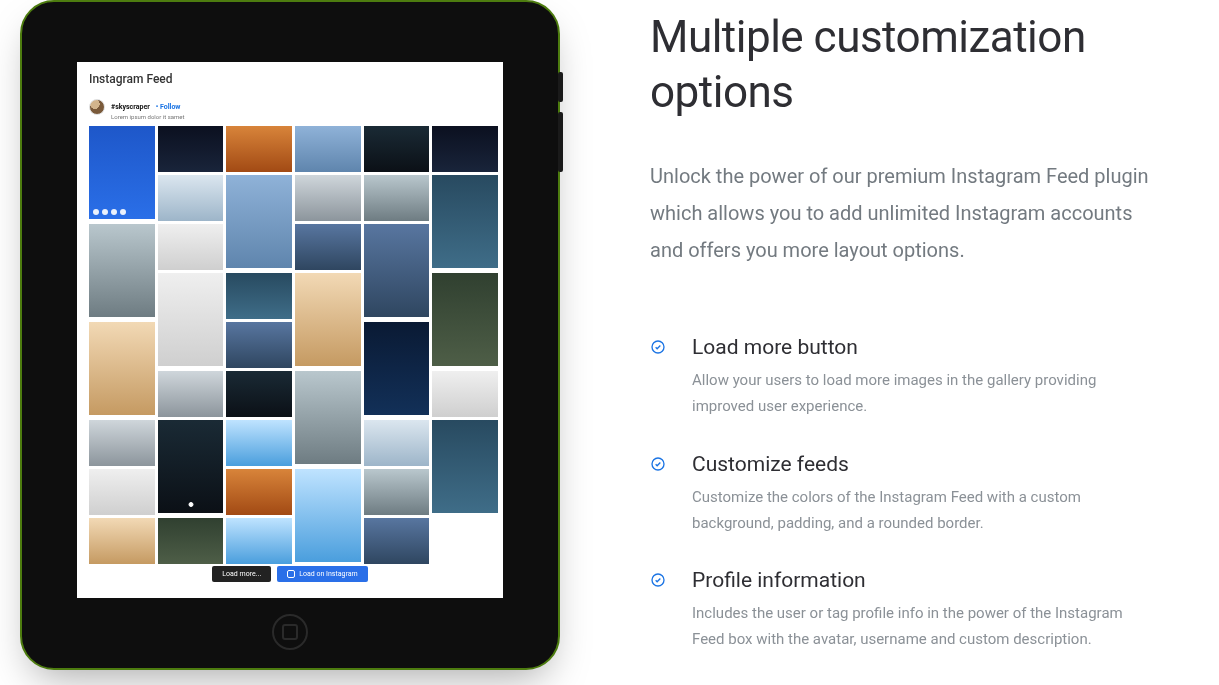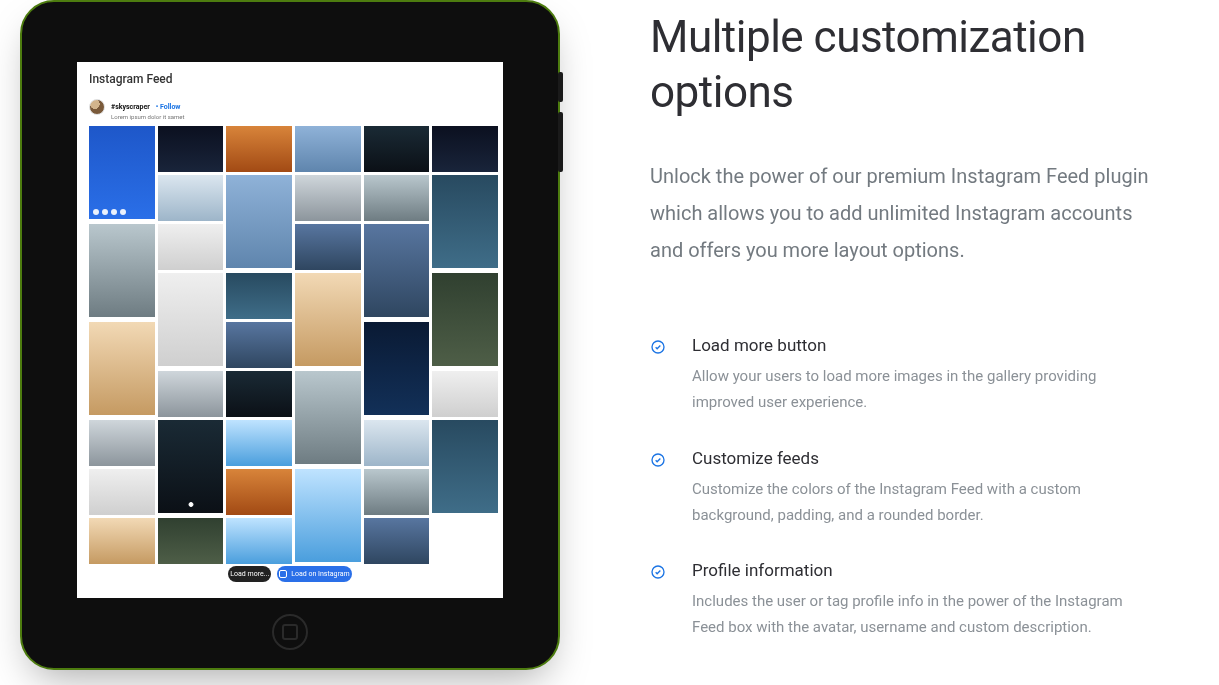--- a/index.html
+++ b/index.html
@@ -84,32 +84,32 @@
   .c11{background:linear-gradient(#5876a0,#2f4660);}
   .c12{background:linear-gradient(#304030,#4e5e47);}
   .c13{background:linear-gradient(#efefef,#cfcfcf);}
   .c14{background:linear-gradient(#0a1a34,#123058);}
   .c15{background:linear-gradient(#bfe3ff,#4a9edd);}
   .overlay-icons{position:absolute;left:4px;bottom:4px;display:flex;gap:3px;}
   .overlay-icons span{width:6px;height:6px;background:rgba(255,255,255,.9);border-radius:50%;}
   .dot{position:absolute;left:50%;bottom:6px;width:5px;height:5px;background:#fff;border:1px solid #fff;border-radius:50%;transform:translateX(-50%);}
 
   .actions{display:flex;gap:6px;justify-content:center;margin-top:10px;}
-  .btn{font-size:7px;padding:4px 2px;border-radius:8px;color:#fff;display:inline-flex;align-items:center;gap:4px;}
+  .btn{font-size:7px;padding:4px 10px;border-radius:2px;color:#fff;display:inline-flex;align-items:center;gap:4px;}
   .btn-dark{background:#222;}
   .btn-blue{background:#2a6fe8;}
   .btn-blue::before{content:"";width:6px;height:6px;border:1px solid #fff;border-radius:2px;display:inline-block;}
 
   
   h1.title { font-size: 44px; font-weight:400; color:#2e2e33; line-height:1.25; letter-spacing:-0.5px; margin-bottom:38px; }
   p.lead { font-size:20px; color:#737a80; line-height:1.85; margin-bottom:66px; }
   .feature { display:flex; gap:26px; margin-bottom:32px; }
   .ficon { flex:0 0 auto; margin-top:4px; }
   .ficon svg { width:16px; height:16px; }
-  .ftitle { font-size:17px; color:#2e2e33; font-weight:400; margin-bottom:8px; }
+  .ftitle { font-size:21px; color:#2e2e33; font-weight:400; margin-bottom:8px; }
   .fdesc { font-size:15px; color:#8b9197; line-height:1.75; max-width:450px; }
 </style>
 </head>
 <body>
 
 <div class="left">
   <div class="tablet">
     <div class="side-btn sb1"></div>
     <div class="side-btn sb2"></div>
     <div class="screen">

